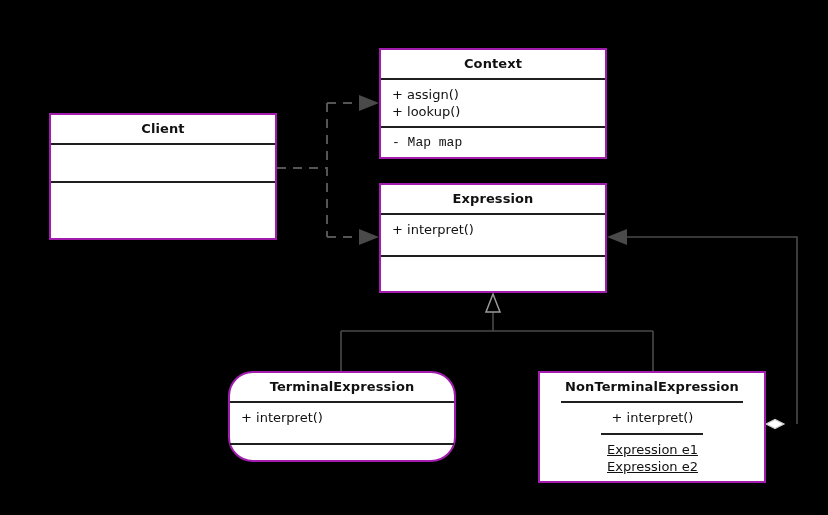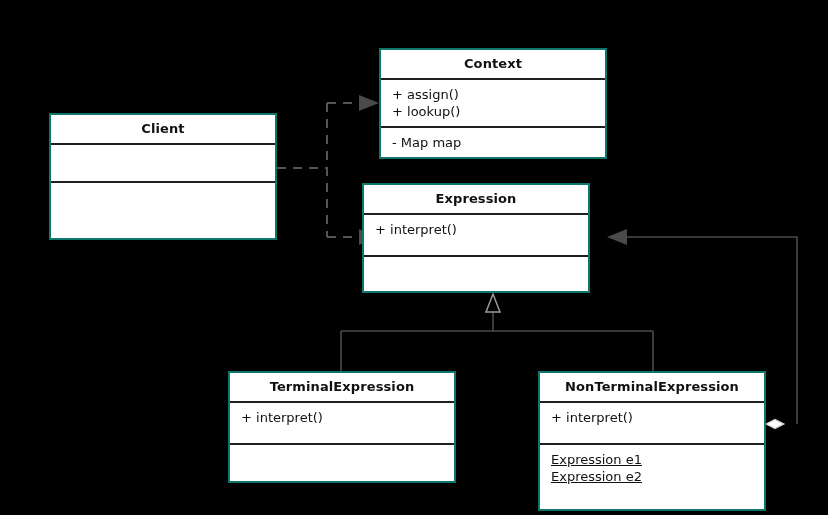--- a/index.html
+++ b/index.html
@@ -14,21 +14,21 @@
   #canvas {
     position: relative;
     width: 828px;
     height: 515px;
     background: #000000;
     overflow: hidden;
   }
   .uml-class {
     position: absolute;
     background: #ffffff;
-    border: 2px solid #0f766e;
+    border: 2px solid #a21caf;
     box-sizing: border-box;
     display: flex;
     flex-direction: column;
   }
   .uml-title {
     font-weight: bold;
     font-size: 13px;
     color: #111111;
     text-align: center;
     padding: 6px 4px 7px 4px;
@@ -123,35 +123,35 @@
   <div class="uml-class" style="left:49px; top:113px; width:228px; height:127px;">
     <div class="uml-title">Client</div>
     <div class="uml-compartment divider empty" style="height:38px;"></div>
     <div class="uml-compartment empty" style="flex:1;"></div>
   </div>
 
   <div class="uml-class" style="left:379px; top:48px; width:228px; height:111px;">
     <div class="uml-title">Context</div>
     <div class="uml-compartment divider">+ assign()
 + lookup()</div>
-    <div class="uml-compartment" style="flex:1;">-  Map map</div>
+    <div class="uml-compartment" style="flex:1;font-family:Liberation Mono, monospace;">-  Map map</div>
   </div>
 
-  <div class="uml-class" style="left:362px; top:183px; width:228px; height:110px;justify-content:space-between;">
+  <div class="uml-class" style="left:379px; top:183px; width:228px; height:110px;justify-content:space-between;">
     <div class="uml-title">Expression</div>
     <div class="uml-compartment divider" style="height:42px;">+ interpret()</div>
     <div class="uml-compartment empty" style="flex:1;"></div>
   </div>
 
-  <div class="uml-class" style="left:228px; top:371px; width:228px; height:112px;">
+  <div class="uml-class" style="left:228px; top:371px; width:228px; height:91px;border-radius:25px;">
     <div class="uml-title">TerminalExpression</div>
     <div class="uml-compartment divider" style="height:42px;">+ interpret()</div>
     <div class="uml-compartment empty" style="flex:1;"></div>
   </div>
 
-  <div class="uml-class" style="left:538px; top:371px; width:228px; height:140px;">
+  <div class="uml-class" style="left:538px; top:371px; width:228px; height:112px;align-items:center;">
     <div class="uml-title">NonTerminalExpression</div>
     <div class="uml-compartment divider" style="height:42px;">+ interpret()</div>
     <div class="uml-compartment" style="flex:1;text-decoration:underline;">Expression e1
 Expression e2</div>
   </div>
 
 </div>
 
 </body></html>

